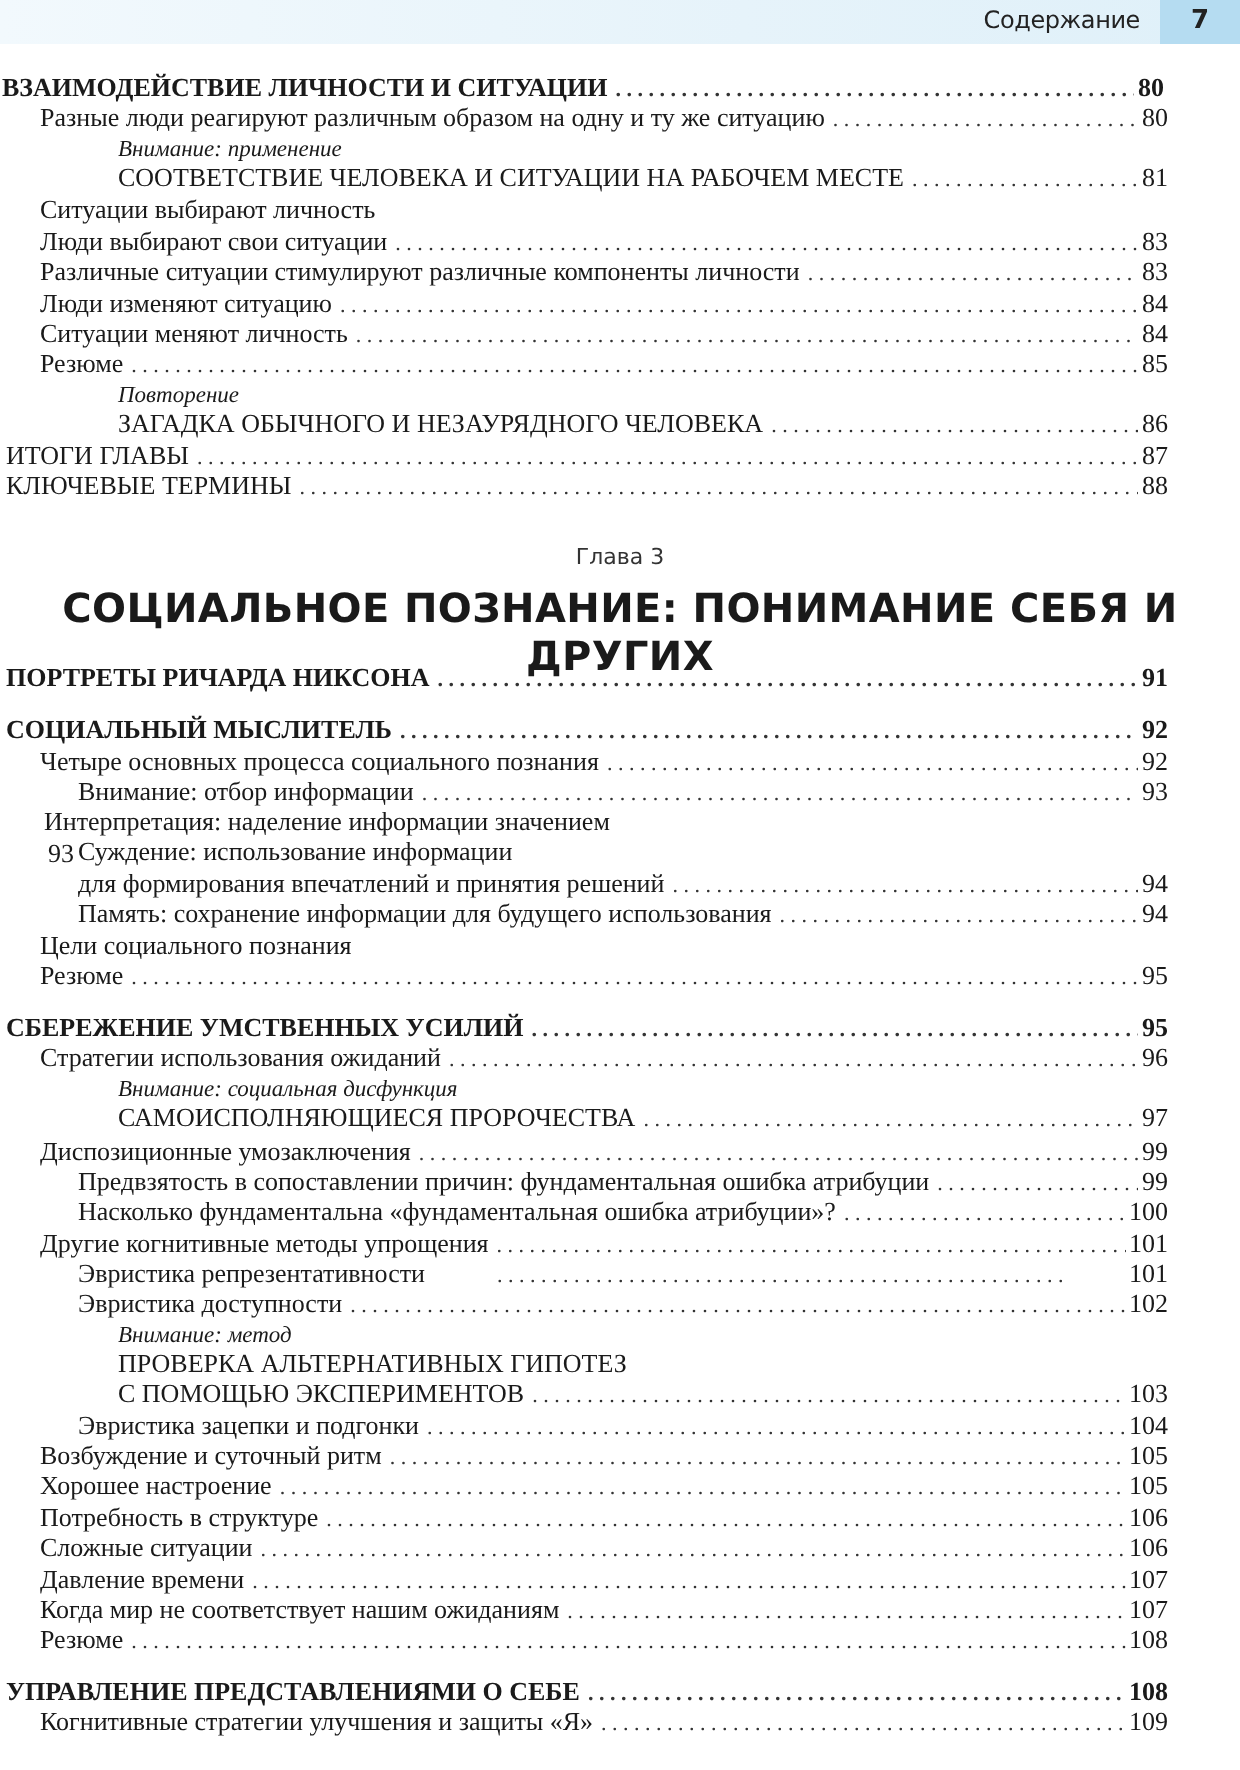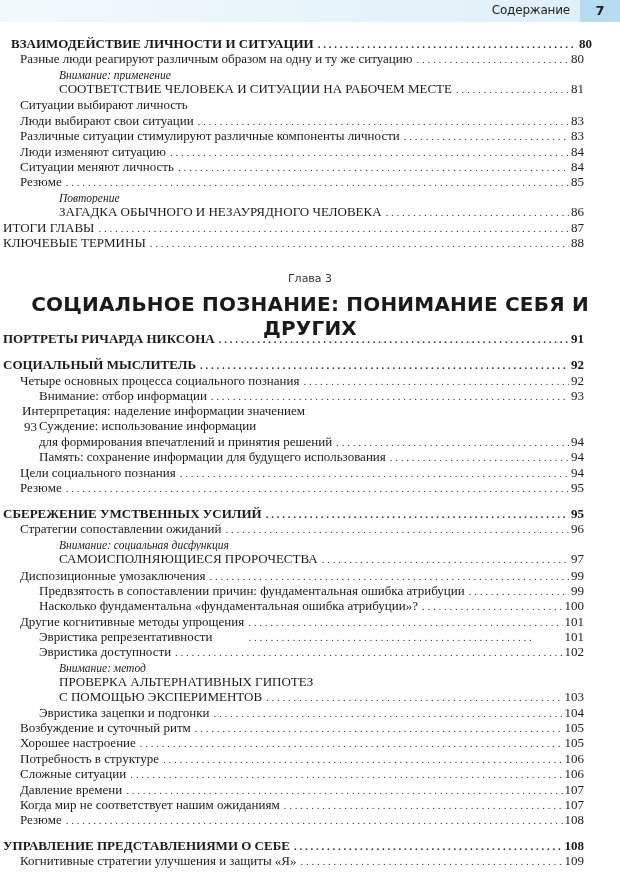--- a/index.html
+++ b/index.html
@@ -31,21 +31,21 @@
 </head>
 <body>
 
 <div class="hdr">
   <span class="hdr-title">Содержание</span>
   <span class="hdr-num">7</span>
 </div>
 
 <div class="toc">
 
-  <div class="row b" style="top:36px;padding-left:11px;width:581px;">
+  <div class="row b" style="top:36px;padding-left:1px;width:581px;">
       <span class="t">ВЗАИМОДЕЙСТВИЕ ЛИЧНОСТИ И СИТУАЦИИ</span>
       <span class="dots"></span>
       <span class="p">80</span>
     </div>
   <div class="row" style="top:51px;padding-left:20px;width:564px;">
       <span class="t">Разные люди реагируют различным образом на одну и ту же ситуацию</span>
       <span class="dots"></span>
       <span class="p">80</span>
     </div>
   <div class="lbl" style="top:68px;left:59px;">Внимание: применение</div>
@@ -133,38 +133,38 @@
   <div class="row" style="top:434px;padding-left:39px;width:545px;">
       <span class="t">для формирования впечатлений и принятия решений</span>
       <span class="dots"></span>
       <span class="p">94</span>
     </div>
   <div class="row" style="top:449px;padding-left:39px;width:545px;">
       <span class="t">Память: сохранение информации для будущего использования</span>
       <span class="dots"></span>
       <span class="p">94</span>
     </div>
-  <div class="row" style="top:465px;padding-left:20px;width:564px;">
+  <div class="row" style="top:465px;padding-left:20px;width:564px;flex-direction:column;">
       <span class="t">Цели социального познания</span>
       <span class="dots"></span>
       <span class="p">94</span>
     </div>
   <div class="row" style="top:480px;padding-left:20px;width:564px;">
       <span class="t">Резюме</span>
       <span class="dots"></span>
       <span class="p">95</span>
     </div>
 
   <div class="row b" style="top:506px;padding-left:3px;width:581px;">
       <span class="t">СБЕРЕЖЕНИЕ УМСТВЕННЫХ УСИЛИЙ</span>
       <span class="dots"></span>
       <span class="p">95</span>
     </div>
   <div class="row" style="top:521px;padding-left:20px;width:564px;">
-      <span class="t">Стратегии сопоставлении ожиданий</span>
+      <span class="t">Стратегии использования ожиданий</span>
       <span class="dots"></span>
       <span class="p">96</span>
     </div>
   <div class="lbl" style="top:538px;left:59px;">Внимание: социальная дисфункция</div>
   <div class="row" style="top:551px;padding-left:59px;width:525px;">
       <span class="t">САМОИСПОЛНЯЮЩИЕСЯ ПРОРОЧЕСТВА</span>
       <span class="dots"></span>
       <span class="p">97</span>
     </div>
   <div class="row" style="top:568px;padding-left:20px;width:564px;">

